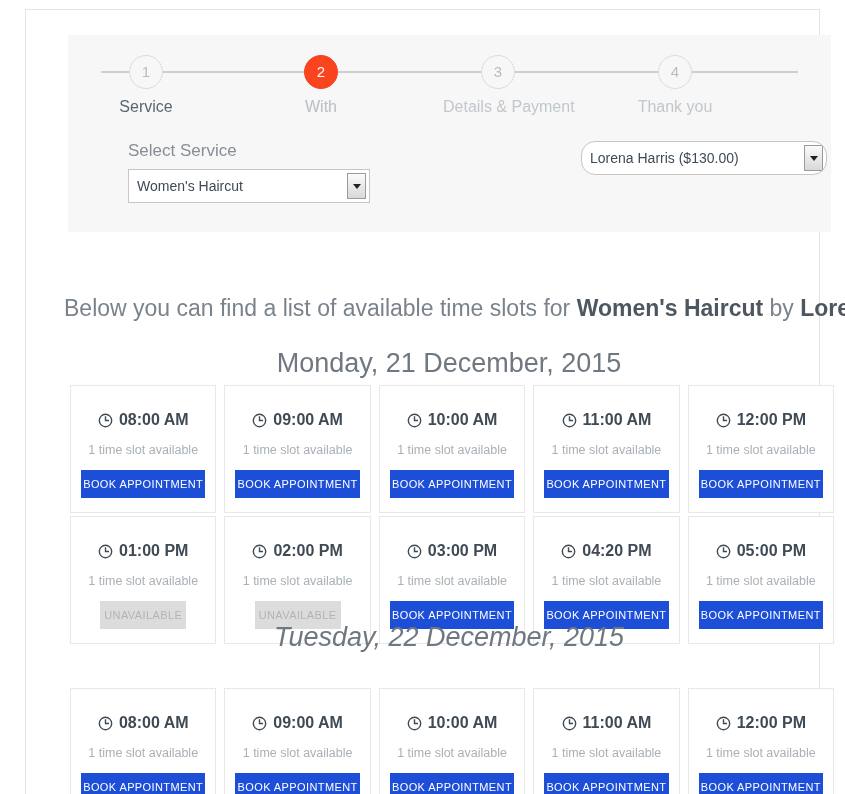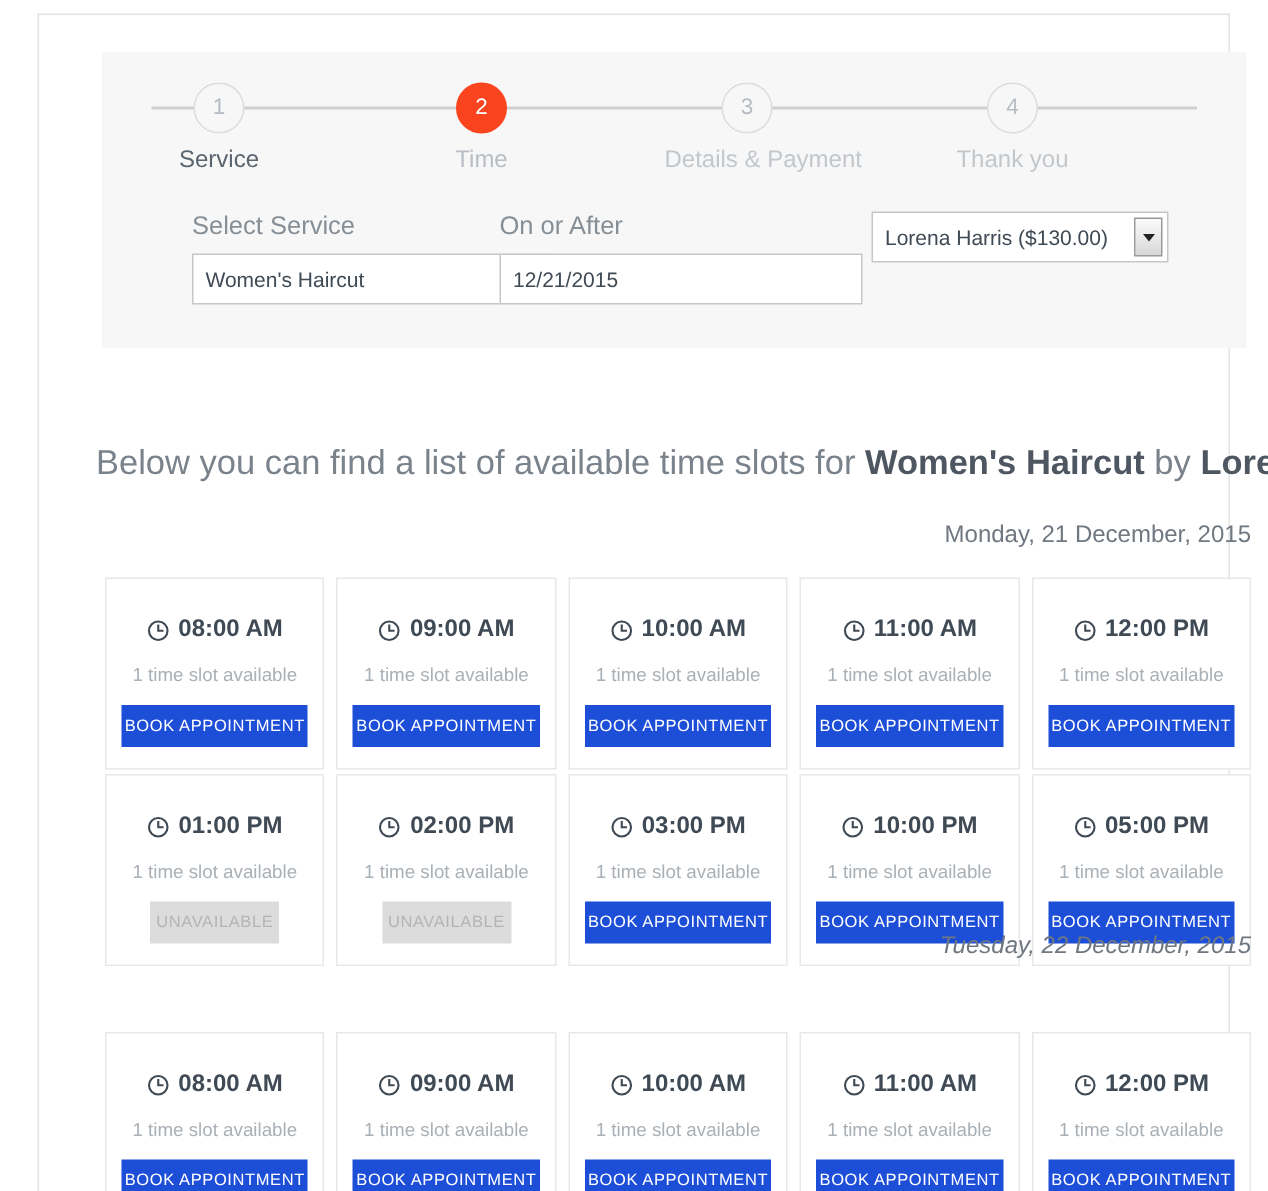--- a/index.html
+++ b/index.html
@@ -183,22 +183,22 @@
     line-height: 24px;
     white-space: nowrap;
   }
   .intro b { color: #4e5761; font-weight: bold; }
 
   
   .day-heading {
     position: absolute;
     left: 38px;
     width: 770px;
-    text-align: right;
-    font-size: 16px;
+    text-align: center;
+    font-size: 27px;
     color: #6f7780;
     font-weight: normal;
     margin: 0;
   }
   .slot-grid {
     position: absolute;
     left: 44px;
     width: 764px;
     display: flex;
     gap: 8px;
@@ -265,21 +265,21 @@
 
     <div class="stepper">
       <div class="stepper-line"></div>
       <div id="steps-host">
           <div class="step done" style="left: 78px;">
             <div class="step-circle">1</div>
             <div class="step-label">Service</div>
           </div>
           <div class="step active" style="left: 253px;">
             <div class="step-circle">2</div>
-            <div class="step-label">Time</div>
+            <div class="step-label">With</div>
           </div>
           <div class="step " style="left: 430px;">
             <div class="step-circle">3</div>
             <div class="step-label">Details &amp; Payment</div>
           </div>
           <div class="step " style="left: 607px;">
             <div class="step-circle">4</div>
             <div class="step-label">Thank you</div>
           </div>
         </div>
@@ -288,29 +288,23 @@
     <div class="filters">
 
       <div class="field" style="left:44px; width:242px;">
         <div class="field-label">Select Service</div>
         <div class="control select-control" style="width:242px;">
           <span>Women's Haircut</span>
           <span class="select-arrow"></span>
         </div>
       </div>
 
-      <div class="field" style="left:249px; width:242px;">
-        <div class="field-label">On or After</div>
-        <div class="control" style="width:242px;">
-          <span>12/21/2015</span>
-        </div>
-      </div>
 
       <div class="field" style="left:497px; width:246px;">
-        <div class="control select-control" style="width:198px;">
+        <div class="control select-control" style="width:246px;border-radius:14px;">
           <span>Lorena Harris ($130.00)</span>
           <span class="select-arrow"></span>
         </div>
       </div>
 
     </div>
   </div>
 
 
   <div class="intro">
@@ -409,21 +403,21 @@
           </div>
           <div class="slot-avail">1 time slot available</div>
           <button class="slot-btn">BOOK APPOINTMENT</button>
         </div>
         <div class="slot-card">
           <div class="slot-time">
             <span class="clock-icon"><svg viewBox="0 0 16 16" width="15" height="15">
                 <circle cx="8" cy="8" r="6.6" fill="none" stroke="#3f4a55" stroke-width="1.5"></circle>
                 <path d="M8 4.3 V8 H11" fill="none" stroke="#3f4a55" stroke-width="1.5" stroke-linecap="square"></path>
               </svg></span>
-            <span>10:00 PM</span>
+            <span>04:20 PM</span>
           </div>
           <div class="slot-avail">1 time slot available</div>
           <button class="slot-btn">BOOK APPOINTMENT</button>
         </div>
         <div class="slot-card">
           <div class="slot-time">
             <span class="clock-icon"><svg viewBox="0 0 16 16" width="15" height="15">
                 <circle cx="8" cy="8" r="6.6" fill="none" stroke="#3f4a55" stroke-width="1.5"></circle>
                 <path d="M8 4.3 V8 H11" fill="none" stroke="#3f4a55" stroke-width="1.5" stroke-linecap="square"></path>
               </svg></span>

